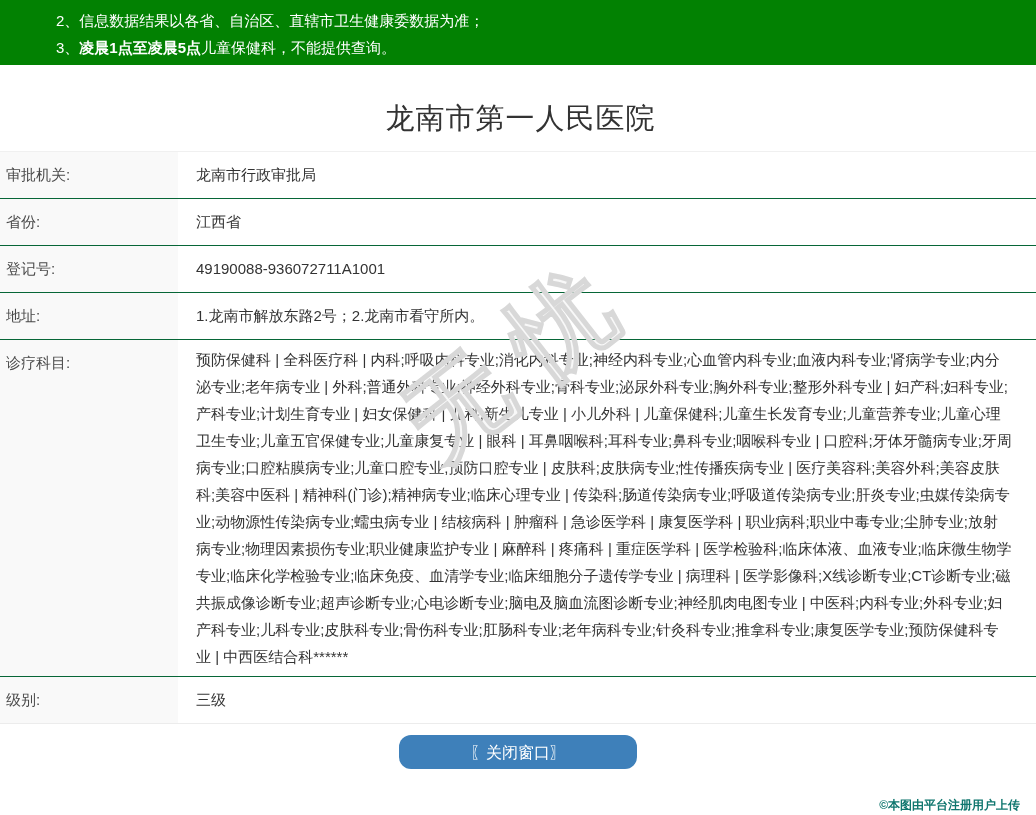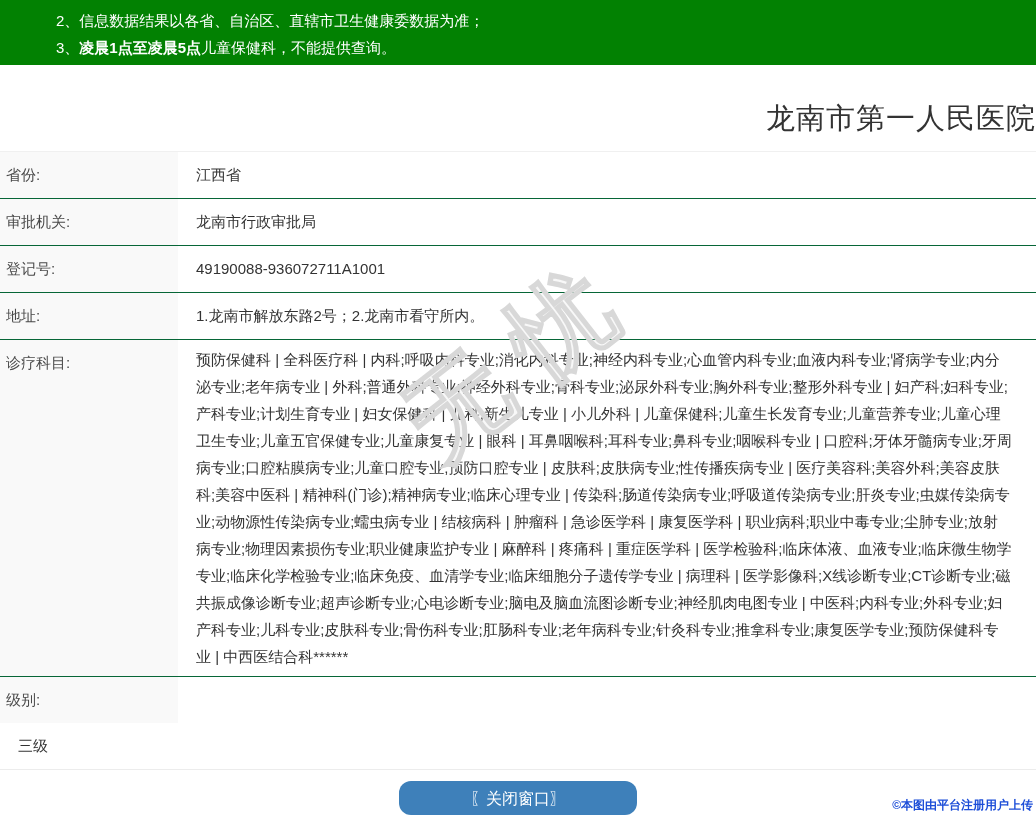--- a/index.html
+++ b/index.html
@@ -11,28 +11,28 @@
   
   .banner{
     background:#028102;color:#ffffff;
     padding:7px 10px 4px 56px;
     font-size:15px;
   }
   .banner-line{line-height:27px;white-space:nowrap;}
   .banner-line b{font-weight:bold;}
   
   .page-title{
-    margin:34px 0 12px 0;
-    text-align:right;
+    margin:34px 7px 12px 0;
+    text-align:center;
     font-size:29px;font-weight:400;letter-spacing:1px;color:#333;padding-left:12px;
   }
   
   .info-table{border-top:1px solid #f0f0f0;position:relative;z-index:2;}
   .row{display:flex;border-bottom:1px solid #076637;}
-  .row.last{border-bottom:1px solid #ececec;flex-direction:column;}
+  .row.last{border-bottom:1px solid #ececec;}
   .cell-label{
     width:172px;flex-shrink:0;
     background:#f9f9f9;
     padding:14px 0 14px 6px;
     font-size:15px;color:#4a4a4a;line-height:18px;
   }
   .cell-value{
     flex:1;
     padding:14px 24px 14px 18px;
     font-size:15px;color:#333;line-height:18px;
@@ -50,42 +50,42 @@
   
   .button-bar{margin-top:11px;text-align:center;}
   .close-btn{
     display:inline-block;width:238px;height:34px;line-height:34px;
     background:#3e80ba;color:#ffffff;font-size:16px;
     border:none;border-radius:12px;cursor:pointer;
     font-family:"Liberation Sans","DejaVu Sans",sans-serif;
   }
   
   .footer-credit{
-    position:absolute;right:3px;bottom:1px;z-index:4;
-    font-size:12px;font-weight:bold;color:#1d4ed8;
+    position:absolute;right:16px;bottom:1px;z-index:4;
+    font-size:12px;font-weight:bold;color:#0f766e;
   }
 </style>
 </head>
 <body>
 
 <div class="banner">
   <div class="banner-line"><span>2、</span><span>信息数据结果以各省、自治区、直辖市卫生健康委数据为准；</span><b></b><span></span></div>
   <div class="banner-line"><span>3、</span><span></span><b>凌晨1点至凌晨5点</b><span>儿童保健科，不能提供查询。</span></div>
 </div>
 
 <h1 class="page-title">龙南市第一人民医院</h1>
 
 <div class="info-table">
   <div class="row">
+    <div class="cell-label">审批机关:</div>
+    <div class="cell-value">龙南市行政审批局</div>
+  </div>
+  <div class="row">
     <div class="cell-label">省份:</div>
     <div class="cell-value">江西省</div>
-  </div>
-  <div class="row">
-    <div class="cell-label">审批机关:</div>
-    <div class="cell-value">龙南市行政审批局</div>
   </div>
   <div class="row">
     <div class="cell-label">登记号:</div>
     <div class="cell-value">49190088-936072711A1001</div>
   </div>
   <div class="row">
     <div class="cell-label">地址:</div>
     <div class="cell-value">1.龙南市解放东路2号；2.龙南市看守所内。</div>
   </div>
   <div class="row row-diagnosis">

